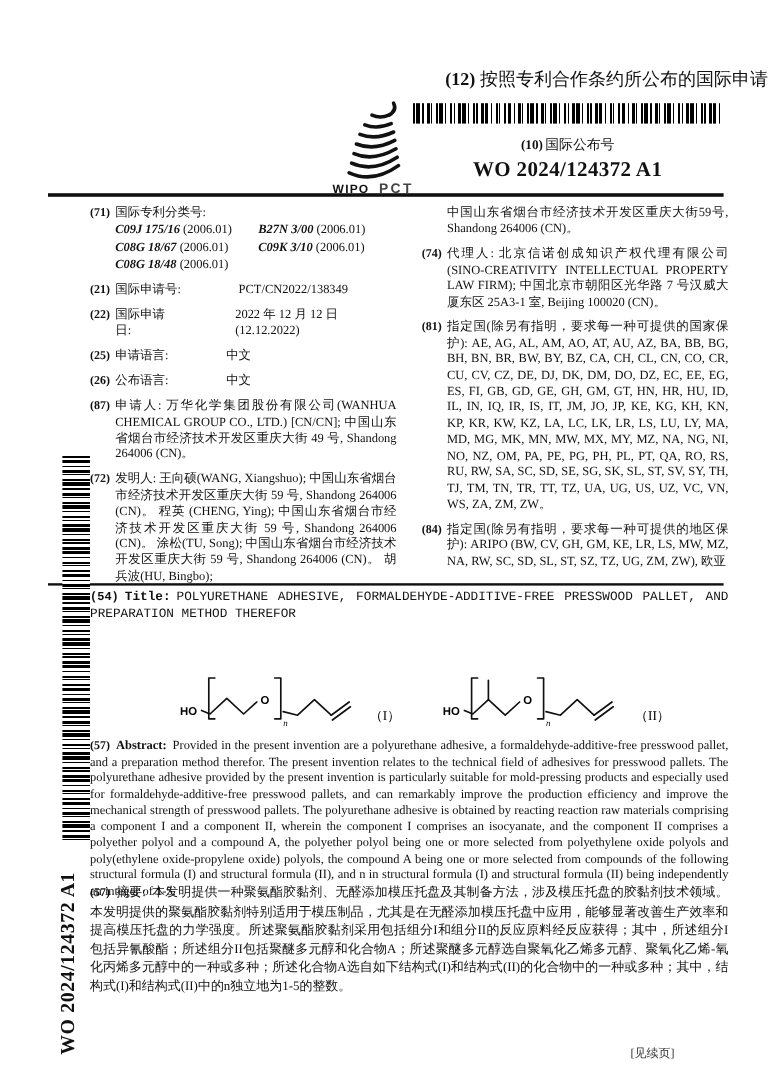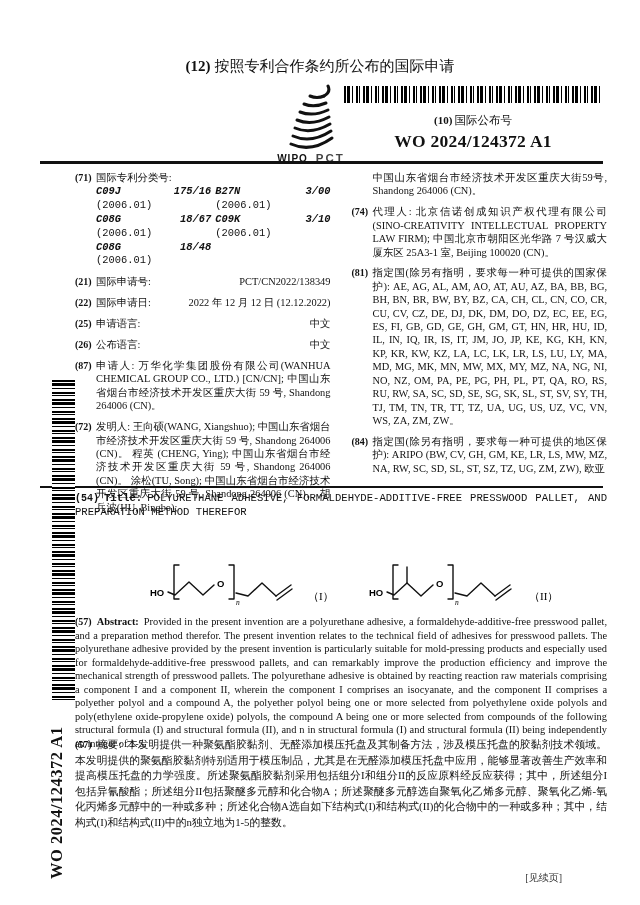--- a/index.html
+++ b/index.html
@@ -3,21 +3,21 @@
 <meta charset="utf-8">
 <style>
   html,body{margin:0;padding:0;background:#e8e8e8;}
   .page{
     position:relative;width:640px;height:905px;background:#ffffff;
     font-family:"Liberation Serif","DejaVu Serif",serif;color:#111;
     margin:0 auto;overflow:hidden;
   }
   .num{font-weight:bold;}
   
-  .line12{position:absolute;top:57px;left:0;right:0;text-align:center;font-size:15px;}
+  .line12{position:absolute;top:57px;left:0;right:0;text-align:right;font-size:15px;}
   .line12 .num{margin-right:4px;}
   .header-left{position:absolute;top:84px;left:78px;width:215px;text-align:center;}
   .org-line{font-size:13.5px;}
   .org-line .num{font-size:11.5px;margin-right:3px;}
   .bureau{font-size:12.5px;letter-spacing:9px;margin-top:2px;padding-left:9px;}
   .pubdate-label{font-size:12.5px;margin-top:7px;}
   .pubdate-label .num{font-size:11.5px;margin-right:2px;}
   .pubdate-value{font-size:11.5px;font-weight:bold;margin-top:2px;white-space:nowrap;}
   .logo{position:absolute;top:84px;left:282px;width:58px;text-align:center;}
   .logo svg{display:block;margin:0 auto;}
@@ -36,22 +36,22 @@
   .rule-thick{top:161px;height:3px;}
   .rule-mid{top:486px;height:1.6px;}
   
   .biblio{position:absolute;top:171px;left:75px;width:532px;display:flex;gap:21px;
     font-size:10.4px;line-height:13.4px;}
   .bcol{width:256px;}
   .bitem{display:flex;margin-bottom:7.5px;}
   .bnum{width:21px;flex:0 0 21px;font-weight:bold;font-size:10px;}
   .btext{flex:1;text-align:justify;}
   .kv{display:flex;}
-  .kv .kvrow{flex:1;display:flex;justify-content:space-between;}
-  .ipc-grid{display:grid;grid-template-columns:1fr 1fr;column-gap:4px;row-gap:1px;margin-top:1px;font-family:Liberation Mono, monospace;}
+  .kv .kvrow{flex:1;display:flex;gap:48px;}
+  .ipc-grid{display:grid;grid-template-columns:1fr 1fr;column-gap:4px;row-gap:1px;margin-top:1px;}
   .ipc-code{font-weight:bold;font-style:italic;}
   .cont-para{margin-left:21px;text-align:justify;margin-bottom:7.5px;}
   
   .sec-title-en{position:absolute;top:492px;left:75px;width:532px;font-size:10.6px;line-height:13.6px;text-align:justify;font-family:Liberation Mono, monospace;}
   .sec-title-en .num,.sec-abs .num{font-size:10px;}
   .sec-title-zh{position:absolute;top:529px;left:75px;width:532px;font-size:10.8px;}
   .inline-b{font-weight:bold;margin-right:5px;}
   .sp{margin-right:5px;}
   .formulas{position:absolute;top:551px;left:148px;width:430px;display:flex;gap:14px;align-items:flex-start;}
   .formula svg{display:block;}
@@ -154,21 +154,21 @@
       <div class="bitem kv">
         <span class="bnum">(26)</span>
         <div class="kvrow">
             <span>公布语言:</span>
             <span>中文</span>
           </div>
       </div>
 
       <div class="bitem">
         <span class="bnum">(87)</span>
-        <div class="btext">申请人: 万华化学集团股份有限公司(WANHUA CHEMICAL GROUP CO., LTD.) [CN/CN]; 中国山东省烟台市经济技术开发区重庆大街 59 号, Shandong 264006 (CN)。</div>
+        <div class="btext">申请人: 万华化学集团股份有限公司(WANHUA CHEMICAL GROUP CO., LTD.) [CN/CN]; 中国山东省烟台市经济技术开发区重庆大街 49 号, Shandong 264006 (CN)。</div>
       </div>
 
       <div class="bitem">
         <span class="bnum">(72)</span>
         <div class="btext">发明人: 王向硕(WANG, Xiangshuo); 中国山东省烟台市经济技术开发区重庆大街 59 号, Shandong 264006 (CN)。 程英 (CHENG, Ying); 中国山东省烟台市经济技术开发区重庆大街 59 号, Shandong 264006 (CN)。 涂松(TU, Song); 中国山东省烟台市经济技术开发区重庆大街 59 号, Shandong 264006 (CN)。 胡兵波(HU, Bingbo);</div>
       </div>
 
     </div>
     <div class="bcol">
 

